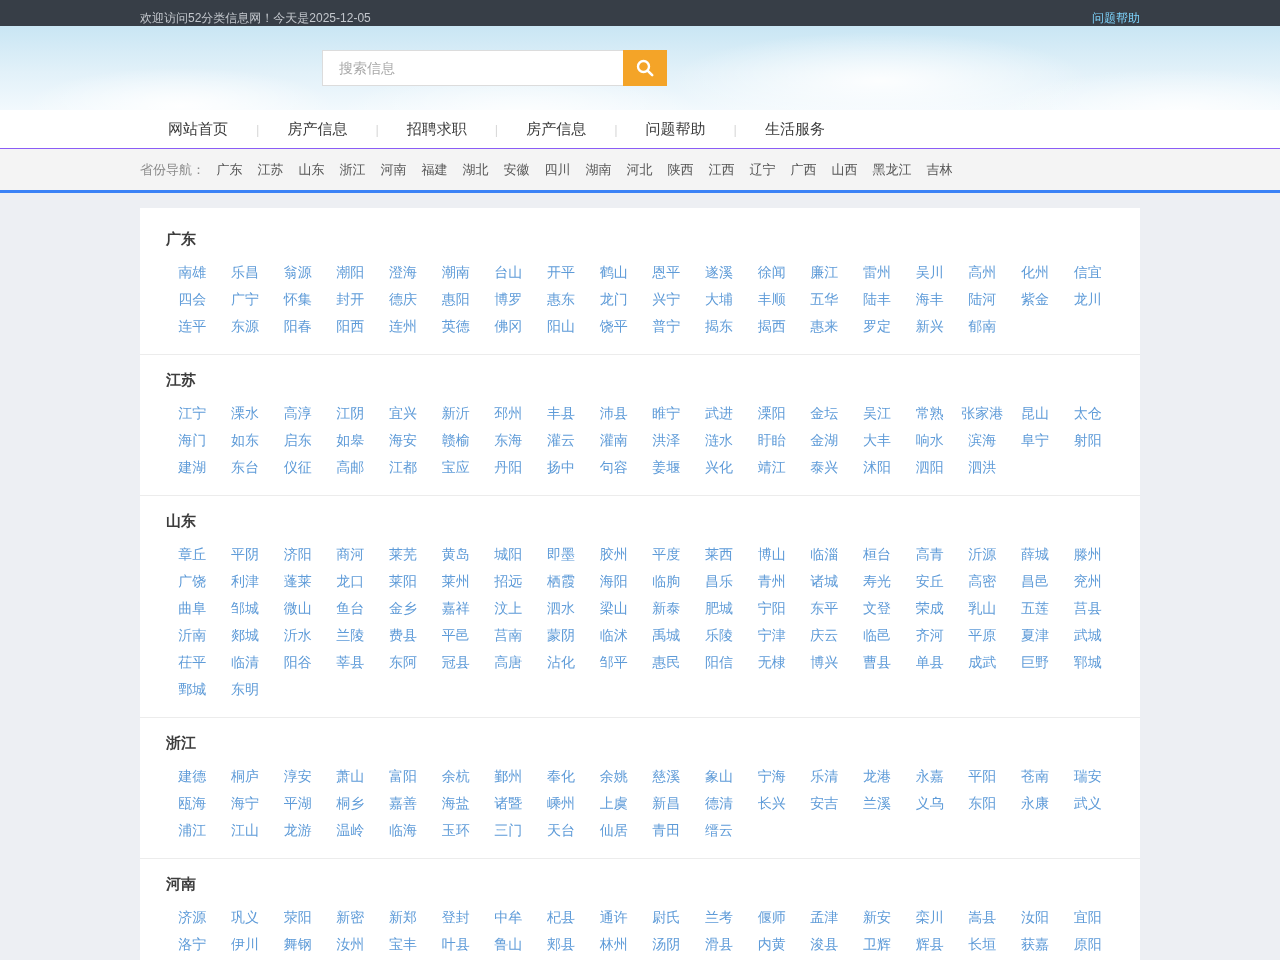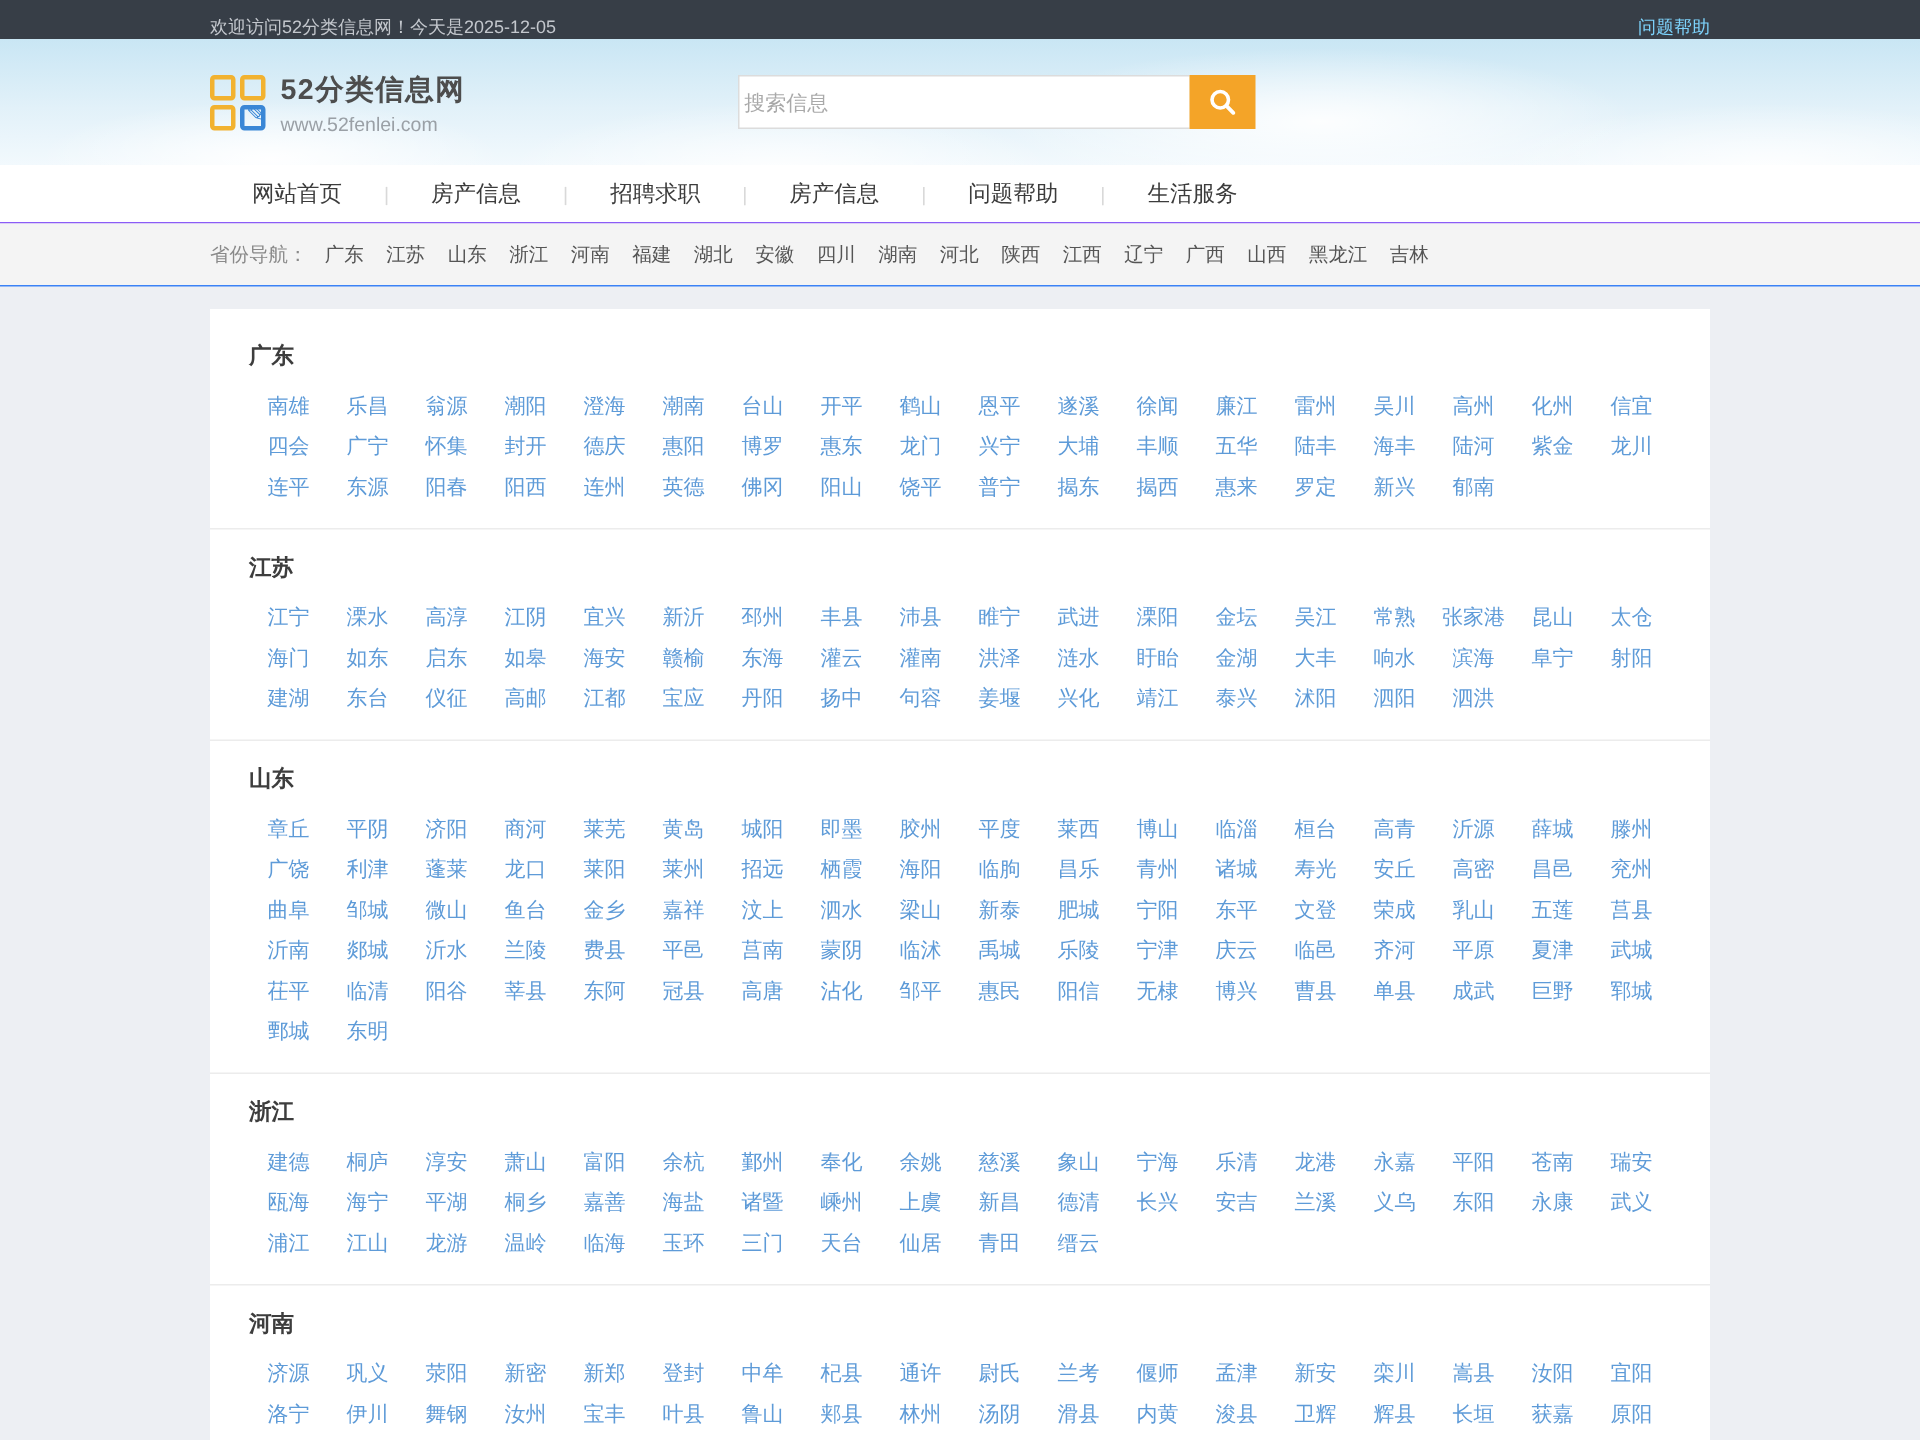--- a/index.html
+++ b/index.html
@@ -24,33 +24,33 @@
   }
   .header-inner { display:flex; align-items:center; height:84px; }
   .logo { display:flex; align-items:center; cursor:pointer; }
   .logo-mark { display:grid; grid-template-columns:17px 17px; grid-template-rows:17px 17px; gap:3px; margin-right:10px; }
   .sq { border:3px solid #f2b230; border-radius:3px; background:transparent; }
   .sq.edit { border-color:#3a87d6; position:relative; color:#3a87d6; }
   .sq.edit::after { content:"✎"; position:absolute; top:-7px; left:1px; font-size:16px; font-weight:bold; }
   .site-name { font-size:19px; font-weight:bold; color:#4d4d4d; letter-spacing:1px; }
   .site-url { font-size:13px; color:#9aa0a6; margin-top:2px; }
   .search-area { display:flex; margin-left:182px; }
-  .search-input { width:301px; height:36px; border:1px solid #dcdcdc; border-right:none; background:#fff; padding:0 3px; font-size:14px; color:#333; outline:none; }
+  .search-input { width:301px; height:36px; border:1px solid #dcdcdc; border-right:none; background:#fff; padding:0 16px; font-size:14px; color:#333; outline:none; }
   .search-input::placeholder { color:#a9a9a9; }
   .search-btn { width:44px; height:36px; background:#f4a428; border:none; cursor:pointer; display:flex; align-items:center; justify-content:center; }
   .publish-btn { margin-left:15px; width:170px; height:36px; background:#36a4df; color:#fff; border:none; font-size:15px; cursor:pointer; letter-spacing:1px; }
 
   
   .main-nav { background:#fff; border-bottom:1px solid #8b5cf6; }
   .nav-inner { display:flex; align-items:center; height:38px; }
   .nav-item { width:116px; text-align:center; font-size:15px; color:#3c3c3c; text-decoration:none; cursor:pointer; }
   .nav-sep { color:#d9d9d9; font-size:13px; }
 
   
-  .province-bar { background:#f4f4f4; border-bottom:1px solid #3b82f6; }
+  .province-bar { background:#f4f4f4; border-bottom:3px solid #3b82f6; }
   .province-inner { display:flex; align-items:center; height:41px; font-size:13px; }
   .province-label { color:#8a8a8a; margin-right:4px; }
   .province-link { color:#555; text-decoration:none; margin:0 7.5px; cursor:pointer; }
 
   
   .page-body { padding-top:15px; }
   .card { background:#fff; min-height:770px; }
   .section { padding:12px 26px 14px; border-bottom:1px solid #ececec; }
   .section:first-child { padding-top:18px; }
   .section:last-child { border-bottom:none; }
@@ -63,32 +63,20 @@
 
 <div class="topbar">
   <div class="container topbar-inner">
     <span>欢迎访问52分类信息网！今天是2025-12-05</span>
     <a>问题帮助</a>
   </div>
 </div>
 
 <header class="site-header">
   <div class="container header-inner">
-    <div class="logo">
-      <div class="logo-mark">
-        <span class="sq"></span>
-        <span class="sq"></span>
-        <span class="sq"></span>
-        <span class="sq edit"></span>
-      </div>
-      <div class="logo-text">
-        <div class="site-name">52分类信息网</div>
-        <div class="site-url">www.52fenlei.com</div>
-      </div>
-    </div>
     <div class="search-area">
       <input class="search-input" type="text" placeholder="搜索信息" style="">
       <button class="search-btn">
         <svg width="20" height="20" viewBox="0 0 20 20">
           <circle cx="8.5" cy="8.5" r="5.5" fill="none" stroke="#ffffff" stroke-width="2.4"></circle>
           <line x1="12.8" y1="12.8" x2="17.2" y2="17.2" stroke="#ffffff" stroke-width="2.6" stroke-linecap="round"></line>
         </svg>
       </button>
     </div>
   </div>

